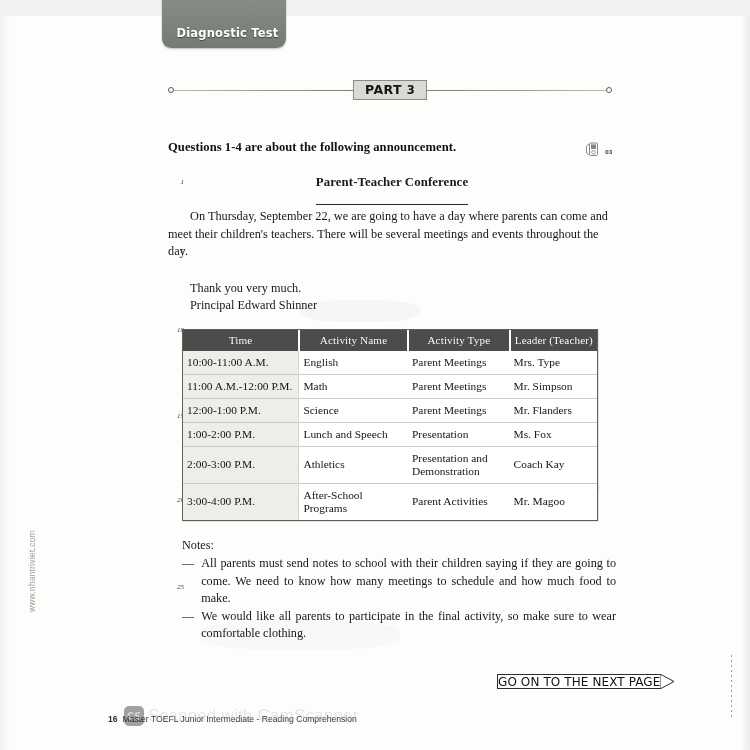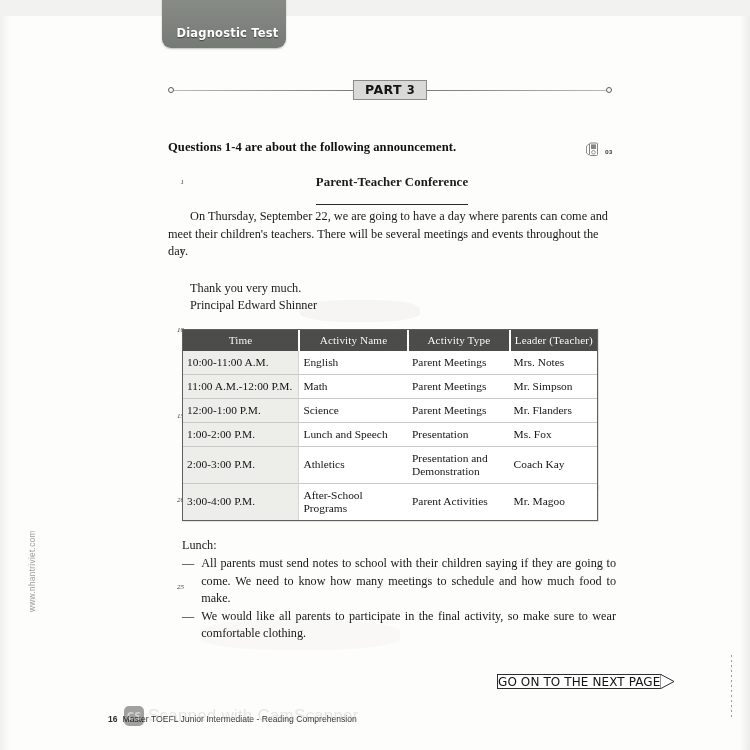--- a/index.html
+++ b/index.html
@@ -434,21 +434,21 @@
           <th class="h-name">Activity Name</th>
           <th class="h-type">Activity Type</th>
           <th class="h-leader">Leader (Teacher)</th>
         </tr>
       </thead>
       <tbody>
         <tr>
           <td class="col-time">10:00-11:00 A.M.</td>
           <td class="col-name">English</td>
           <td class="col-type">Parent Meetings</td>
-          <td class="col-leader">Mrs. Notes</td>
+          <td class="col-leader">Mrs. Type</td>
         </tr>
         <tr>
           <td class="col-time">11:00 A.M.-12:00 P.M.</td>
           <td class="col-name">Math</td>
           <td class="col-type">Parent Meetings</td>
           <td class="col-leader">Mr. Simpson</td>
         </tr>
         <tr>
           <td class="col-time">12:00-1:00 P.M.</td>
           <td class="col-name">Science</td>
@@ -471,21 +471,21 @@
           <td class="col-time">3:00-4:00 P.M.</td>
           <td class="col-name">After-School Programs</td>
           <td class="col-type">Parent Activities</td>
           <td class="col-leader">Mr. Magoo</td>
         </tr>
       </tbody>
     </table>
   </div>
 
   <div class="notes">
-    <div class="notes-label">Lunch:</div>
+    <div class="notes-label">Notes:</div>
     <div class="note-item">
       <span class="note-dash">—</span>
       <span class="note-text">All parents must send notes to school with their children saying if they are going to come. We need to know how many meetings to schedule and how much food to make.</span>
     </div>
     <div class="note-item">
       <span class="note-dash">—</span>
       <span class="note-text">We would like all parents to participate in the final activity, so make sure to wear comfortable clothing.</span>
     </div>
   </div>
 

